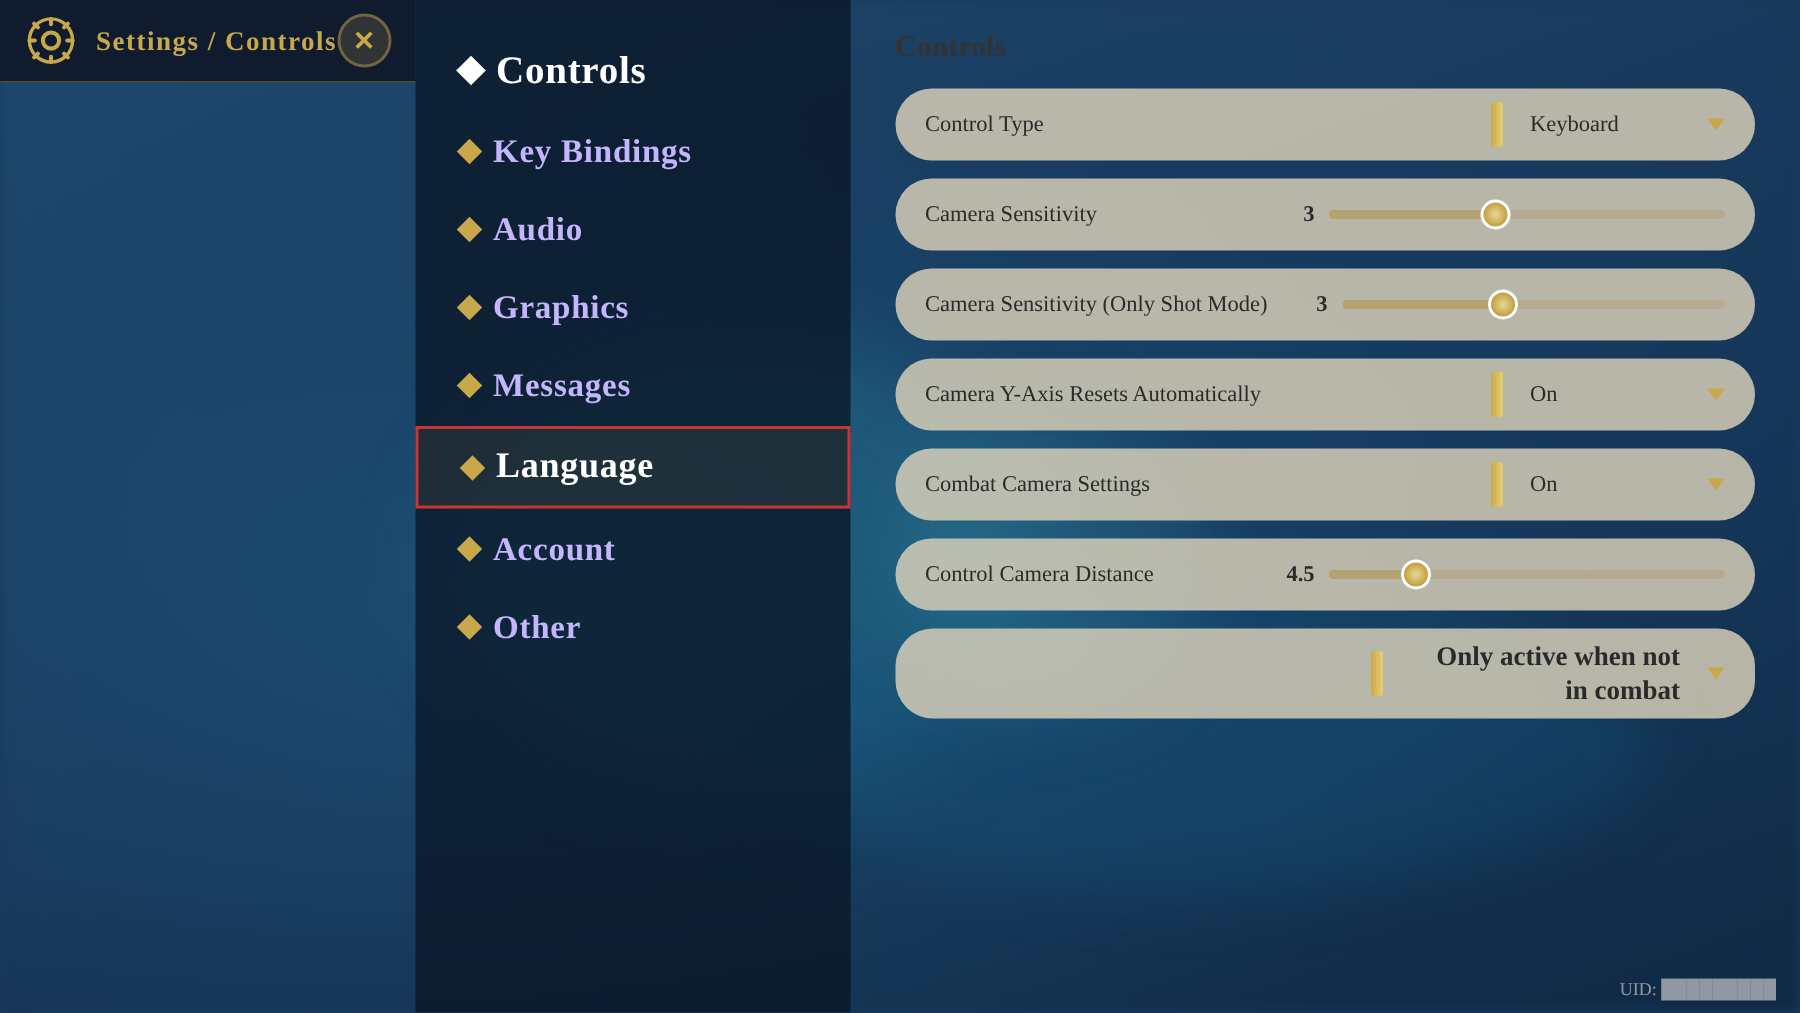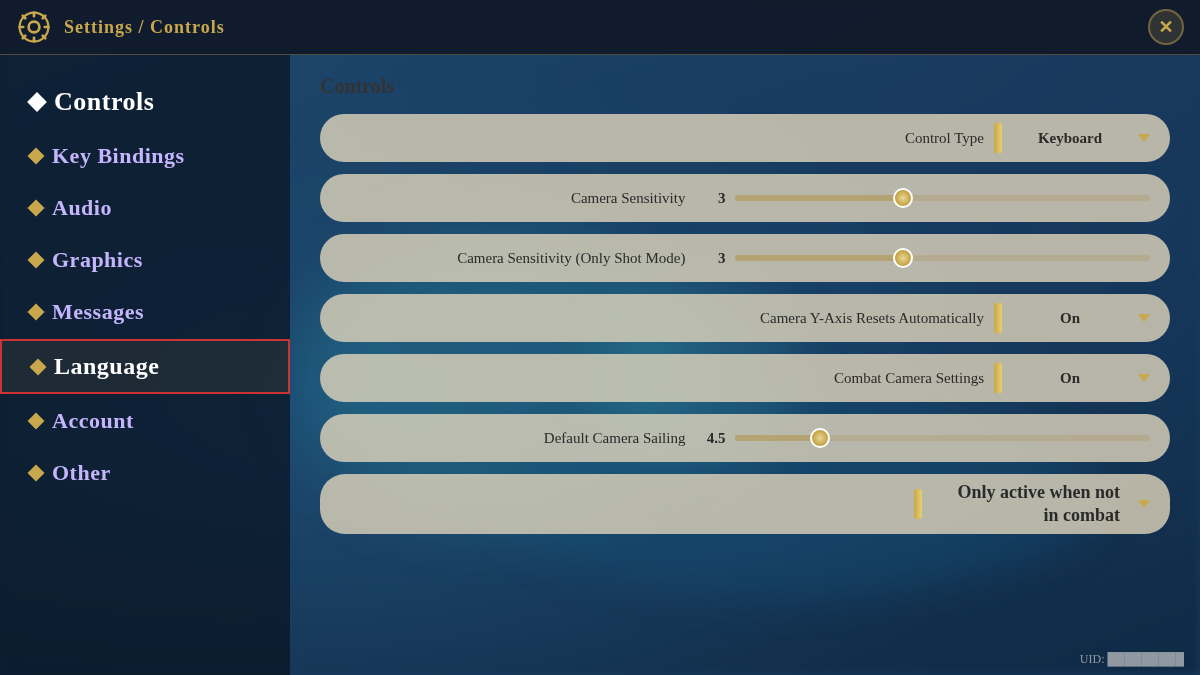--- a/index.html
+++ b/index.html
@@ -57,21 +57,21 @@
       filter: blur(25px);
     }
 
     
     .app-container {
       position: relative;
       z-index: 1;
       width: 1200px;
       height: 675px;
       display: flex;
-      flex-direction: column;
+      flex-direction: row;
     }
 
     
     .top-bar {
       height: 55px;
       background: rgba(15, 25, 40, 0.92);
       display: flex;
       align-items: center;
       padding: 0 16px;
       border-bottom: 1px solid rgba(180, 150, 80, 0.4);
@@ -194,21 +194,20 @@
       padding: 0 20px;
       gap: 10px;
     }
 
     .setting-label {
       color: #2a2a2a;
       font-size: 15px;
       font-weight: 500;
       flex: 1;
       white-space: nowrap;
-      text-align: right;
     }
 
     .setting-value {
       color: #2a2a2a;
       font-size: 15px;
       font-weight: bold;
       min-width: 30px;
       text-align: right;
     }
 
@@ -242,23 +241,23 @@
       height: 20px;
       background: radial-gradient(circle, #e8d898 0%, #c8a84b 60%, #a88030 100%);
       border-radius: 50%;
       border: 2px solid #fff;
     }
 
     
     .dropdown-value {
       color: #2a2a2a;
       font-size: 15px;
-      font-weight: 700;
+      font-weight: 400;
       min-width: 100px;
-      text-align: center;
+      text-align: left;
     }
 
     .dropdown-arrow {
       width: 0;
       height: 0;
       border-left: 6px solid transparent;
       border-right: 6px solid transparent;
       border-top: 8px solid #c8a84b;
       margin-left: 8px;
     }
@@ -407,21 +406,21 @@
       </div>
 
       <div class="setting-row">
         <span class="setting-label">Combat Camera Settings</span>
         <div class="gold-bar"></div>
         <span class="dropdown-value">On</span>
         <div class="dropdown-arrow"></div>
       </div>
 
       <div class="setting-row">
-        <span class="setting-label">Default Camera Sailing</span>
+        <span class="setting-label">Control Camera Distance</span>
         <span class="setting-value">4.5</span>
         <div class="slider-container">
           <div class="slider-track">
             <div class="slider-fill" style="width:20%"></div>
             <div class="slider-thumb" style="left:18%"></div>
           </div>
         </div>
       </div>
 
       <div class="setting-row tall">

